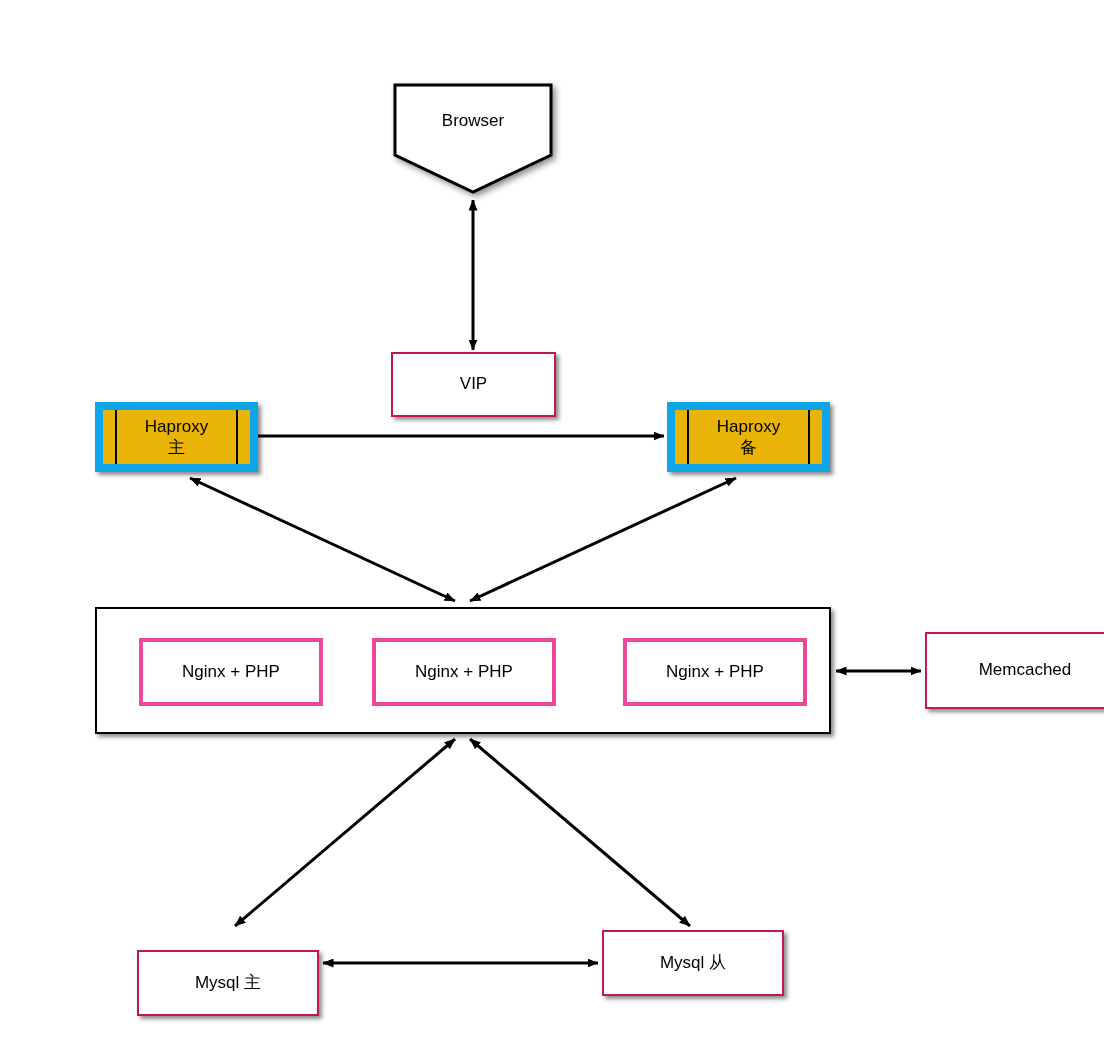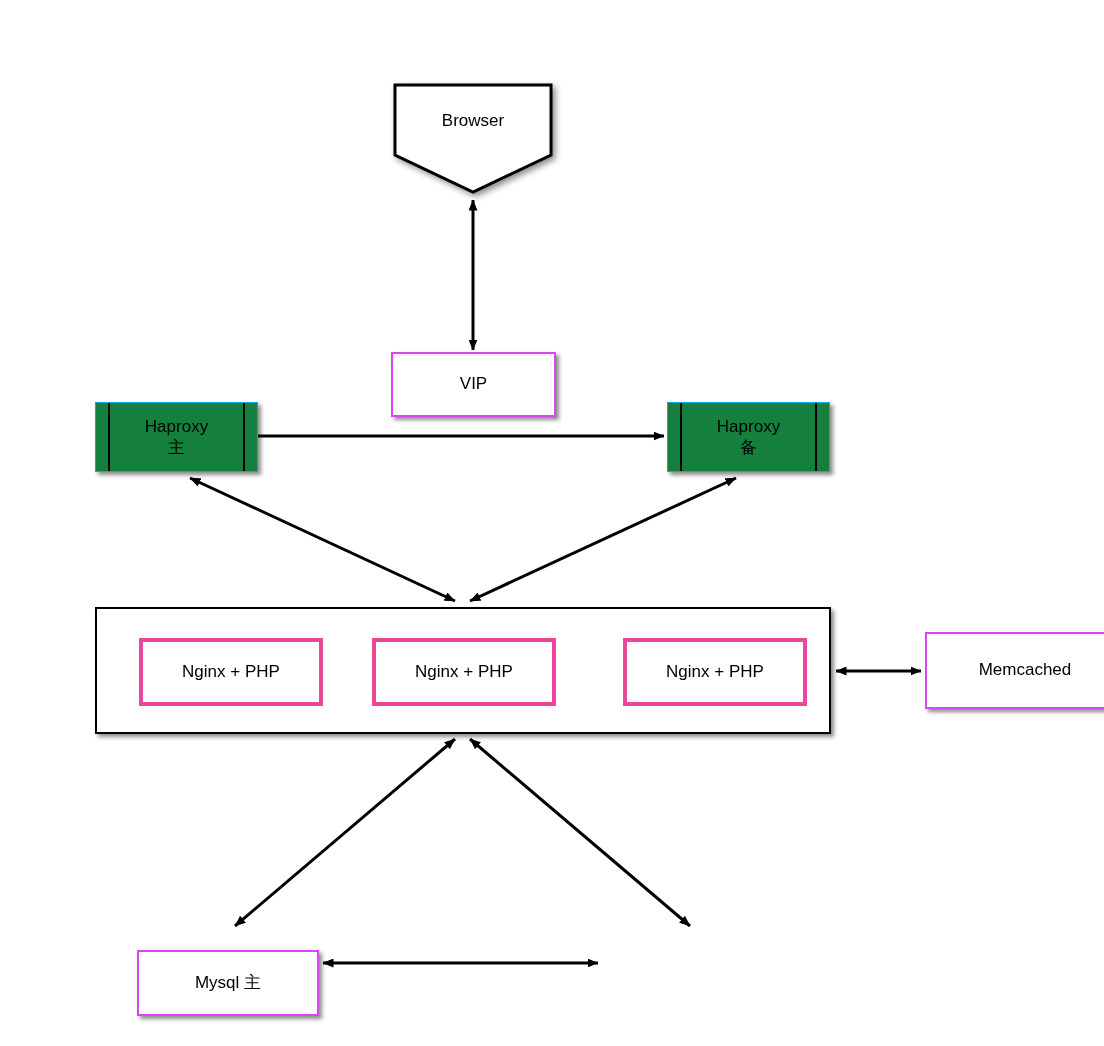--- a/index.html
+++ b/index.html
@@ -32,21 +32,21 @@
     box-sizing: border-box;
     background: #ffffff;
     display: flex;
     align-items: center;
     justify-content: center;
     text-align: center;
     color: #000000;
     line-height: 1.22;
   }
   .rect-node {
-    border: 2px solid #d946ef;
+    border: 2px solid #be185d;
     box-shadow: 3px 3px 4px rgba(0,0,0,0.45);
   }
   .label {
     display: block;
     white-space: pre-line;
   }
 
   
   #node-browser {
     left: 393px;
@@ -77,22 +77,22 @@
     top: 352px;
     width: 165px;
     height: 65px;
     font-size: 17px;
   }
 
   
   .proc-node {
     position: absolute;
     box-sizing: border-box;
-    border: 1px solid #0ea5e9;
-    background: #15803d;
+    border: 8px solid #0ea5e9;
+    background: #eab308;
     box-shadow: 3px 3px 4px rgba(0,0,0,0.45);
     display: flex;
     align-items: center;
     justify-content: center;
     text-align: center;
     color: #000;
     font-size: 17px;
     line-height: 1.25;
   }
   .proc-node::before,
@@ -240,14 +240,17 @@
   </div>
 
   <div class="node rect-node" id="node-memcached">
     <span class="label">Memcached</span>
   </div>
 
   <div class="node rect-node" id="node-mysql-master">
     <span class="label">Mysql 主</span>
   </div>
 
+  <div class="node rect-node" id="node-mysql-slave">
+    <span class="label">Mysql 从</span>
+  </div>
 
 </div>
 
 </body></html>

